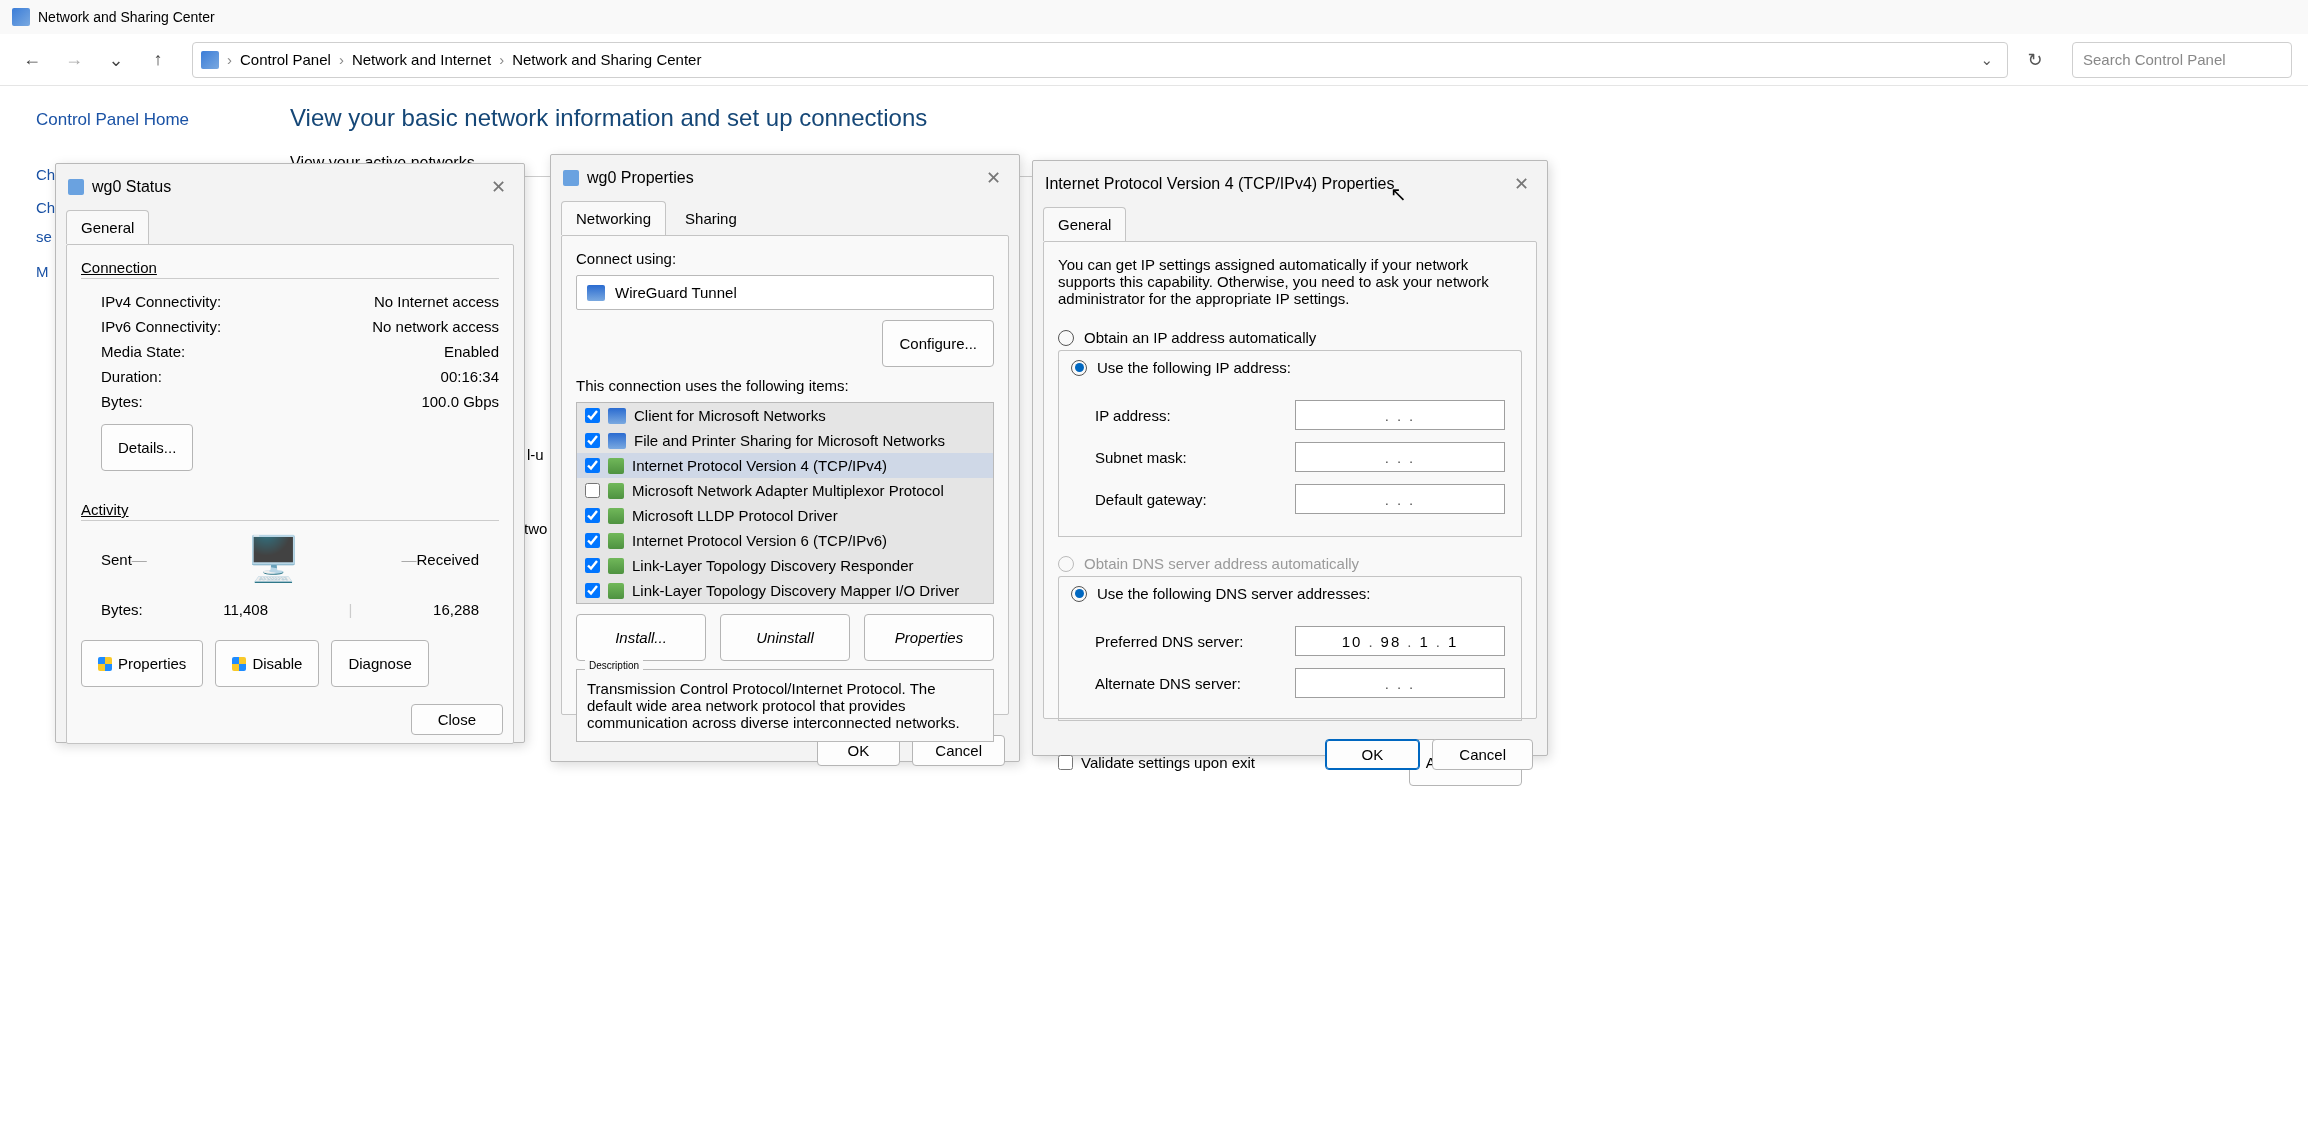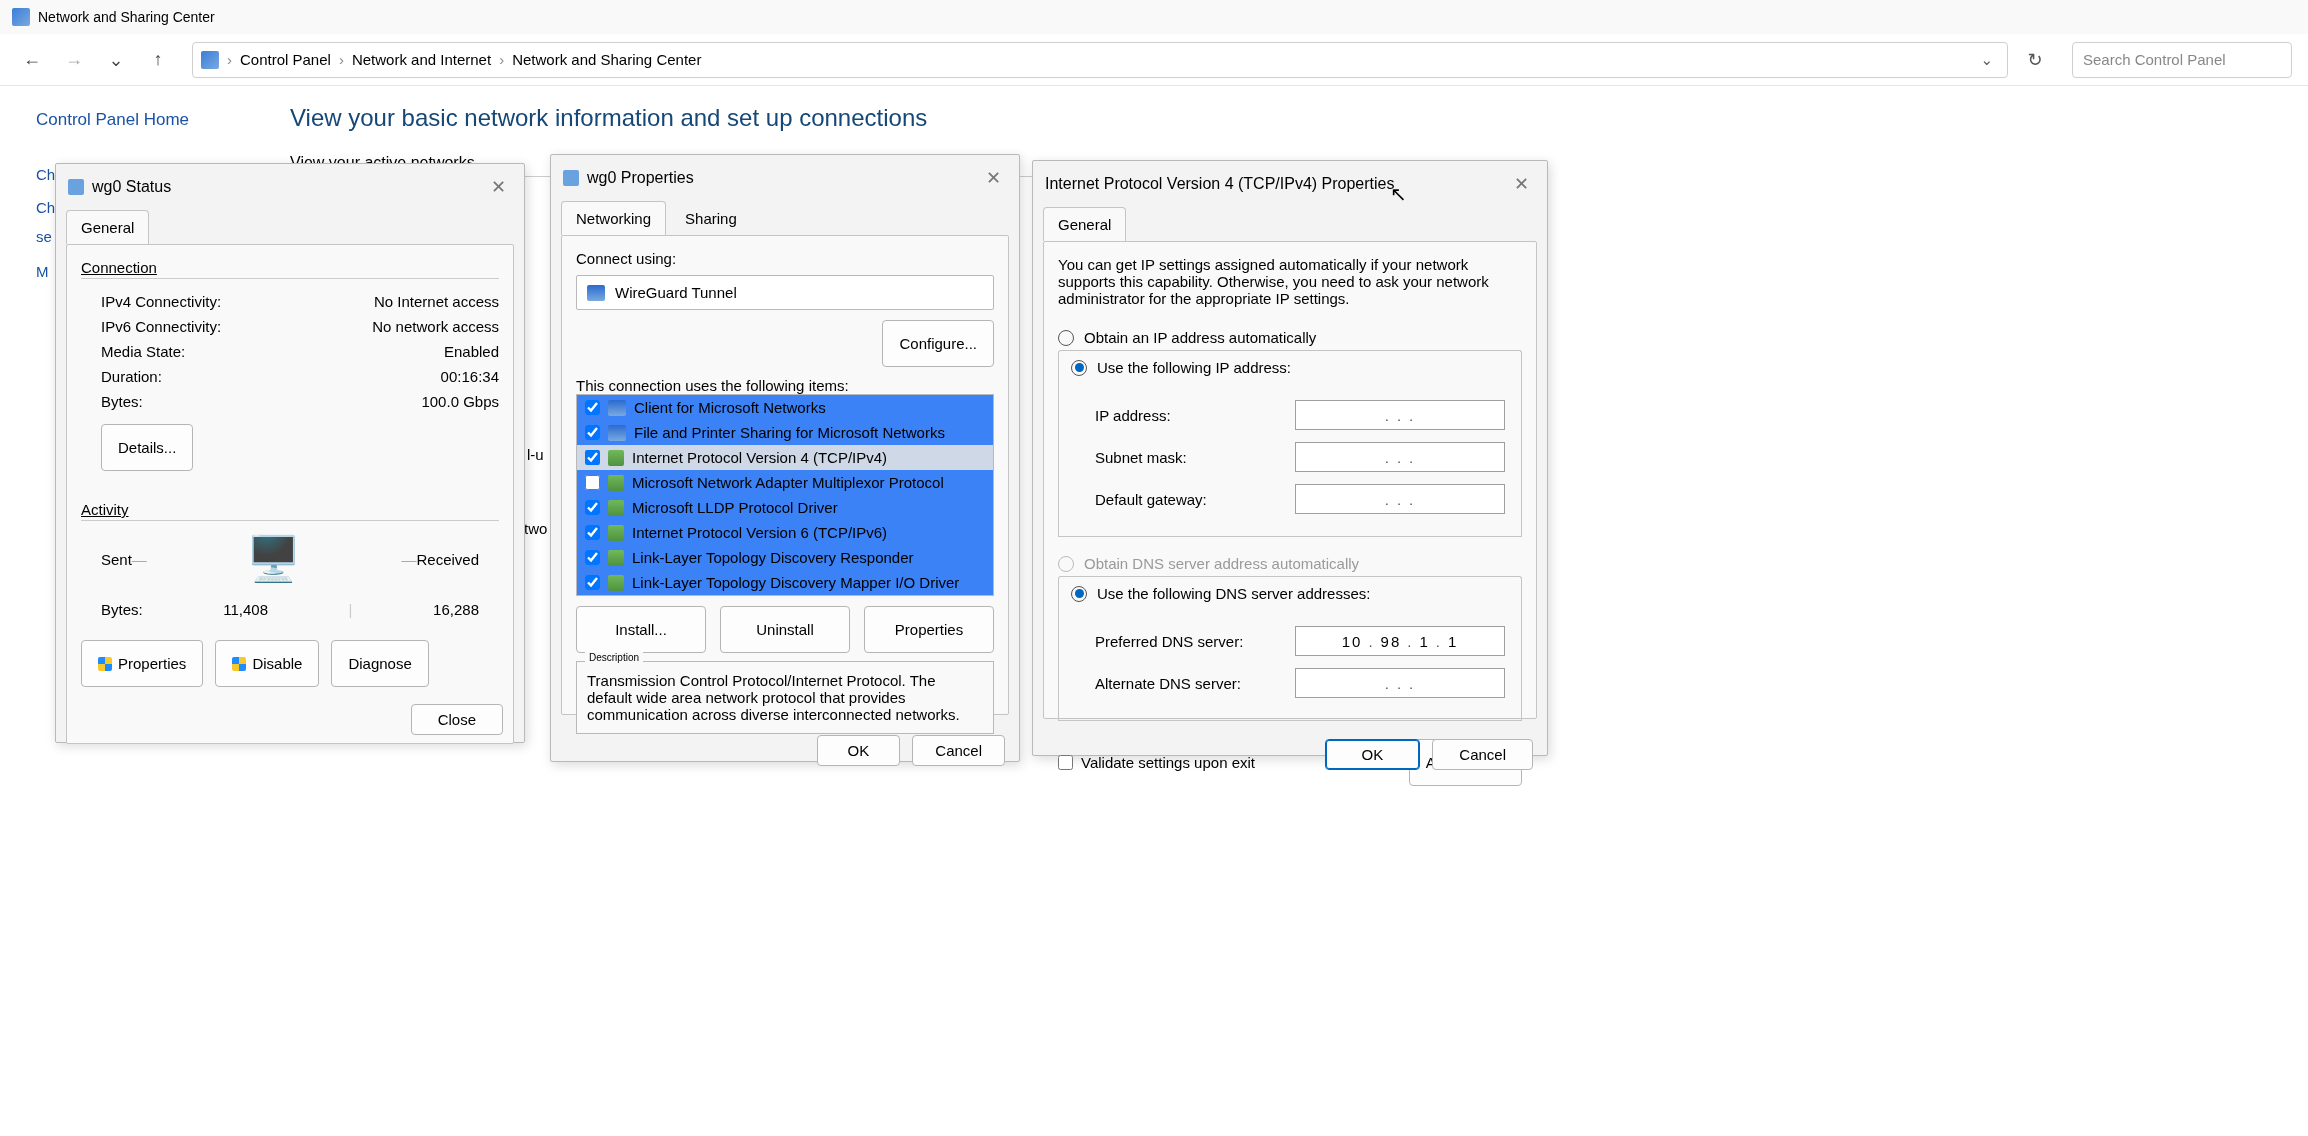--- a/index.html
+++ b/index.html
@@ -46,30 +46,30 @@
 .group .label { font-size: 15px; border-bottom: 1px solid #ccc; padding-bottom: 2px; margin-bottom: 10px; text-decoration: underline; }
 .kv { display: flex; justify-content: space-between; padding: 4px 0 4px 20px; font-size: 15px; }
 .btn { border: 1px solid #b5b5b5; background: #fdfdfd; border-radius: 4px; padding: 14px 16px; font-size: 15px; cursor: default; display: inline-flex; align-items: center; gap: 6px; }
 .btn.primary { border-color: #0067c0; color: #000; box-shadow: inset 0 0 0 1px #0067c0; }
 .shield { width: 14px; height: 14px; background: conic-gradient(#f8c92b 0 90deg,#1e8cff 90deg 180deg,#f8c92b 180deg 270deg,#1e8cff 270deg 360deg); border-radius: 2px; }
 .activity-graphic { width: 80px; height: 56px; margin: 0 auto; display: flex; align-items: center; justify-content: center; font-size: 44px; color: #2a6bd0; }
 .activity-row { display: flex; align-items: center; justify-content: space-between; padding: 0 20px; }
 
 
 .connectbox { border: 1px solid #b9b9b9; background: #fff; padding: 8px 10px; display: flex; align-items: center; gap: 10px; border-radius: 2px; }
-.itembox { border: 1px solid #b9b9b9; background: #3b82f6; margin-top: 0; }
+.itembox { border: 1px solid #b9b9b9; background: #e5e5e5; margin-top: 8px; }
 .itemrow { display: flex; align-items: center; gap: 8px; padding: 4px 8px; font-size: 15px; }
 .itemrow.sel { background: #cfd8e7; }
 .chk { width: 15px; height: 15px; }
 .neticon { width: 16px; height: 16px; background: linear-gradient(#71b85a,#4e9240); border-radius: 2px; }
 .pcicon { width: 18px; height: 16px; background: linear-gradient(#2a6bd0,#7aa9e0); border-radius: 2px; }
 .descbox { border: 1px solid #b9b9b9; padding: 10px; margin-top: 8px; position: relative; background: #f9f9f9; }
 .descbox .legend { position: absolute; top: -10px; left: 8px; background: #f9f9f9; padding: 0 4px; font-size: 10px; }
 .btnrow { display: flex; gap: 14px; margin-top: 10px; }
-.btnrow .btn { flex: 1; justify-content: center; }
+.btnrow .btn { flex: 1; justify-content: center; font-style: italic; }
 .dlg-footer { display: flex; justify-content: flex-end; gap: 12px; padding: 10px 14px; }
 
 
 .radio { width: 16px; height: 16px; border: 1px solid #555; border-radius: 50%; display: inline-flex; align-items: center; justify-content: center; }
 .radio.sel::after { content: ""; width: 9px; height: 9px; background: #0067c0; border-radius: 50%; }
 .radio.dis { border-color: #bbb; }
 .radiorow { display: flex; align-items: center; gap: 10px; padding: 4px 0; }
 .fieldrow { display: flex; align-items: center; justify-content: space-between; padding: 6px 0 6px 20px; }
 .ipbox { border: 1px solid #9f9f9f; background: #fff; width: 210px; height: 30px; display: flex; align-items: center; justify-content: center; gap: 6px; font-family: Consolas, monospace; font-size: 15px; letter-spacing: 2px; }
 .ipbox .dot { color: #555; }

